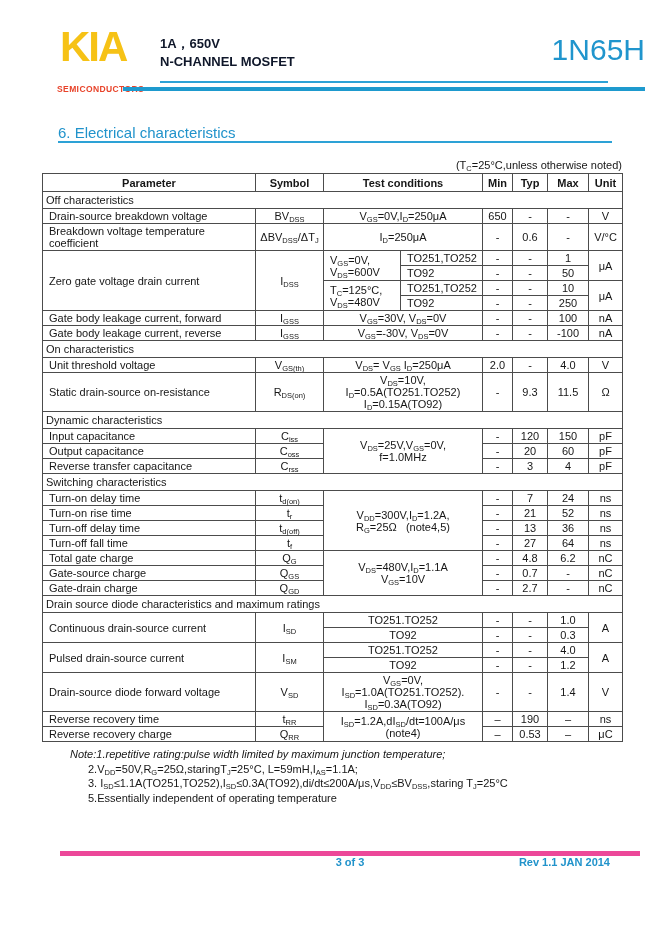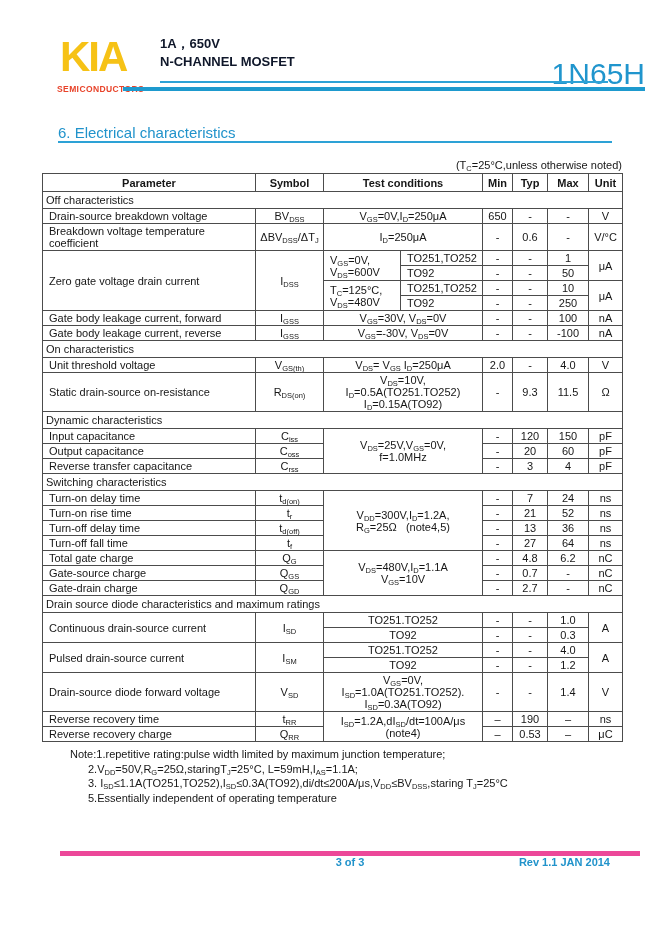--- a/index.html
+++ b/index.html
@@ -1,46 +1,46 @@
 <!DOCTYPE html>
 <html><head>
 <meta charset="utf-8">
 <style>
   html,body{margin:0;padding:0;background:#e8e8e8;}
   .page{position:relative;width:662px;height:936px;background:#ffffff;margin:0 auto;
         font-family:"Liberation Sans","DejaVu Sans",sans-serif;color:#161616;overflow:hidden;}
 
   
-  .logo{position:absolute;left:60px;top:33px;font-size:42px;font-weight:bold;
+  .logo{position:absolute;left:60px;top:23px;font-size:42px;font-weight:bold;
         color:#f6c216;letter-spacing:-2px;}
   .logo-sub{position:absolute;left:57px;top:84px;font-size:8.5px;font-weight:bold;
         color:#e8432a;letter-spacing:0.4px;}
   .subtitle{position:absolute;left:160px;top:35px;font-size:13px;font-weight:bold;
         color:#0f172a;line-height:18px;}
-  .part-number{position:absolute;right:17px;top:57px;font-size:30px;color:#2095cd;}
+  .part-number{position:absolute;right:17px;top:33px;font-size:30px;color:#2095cd;}
   .rule-thin{position:absolute;left:160px;top:81px;width:448px;height:2px;background:#2da2d6;}
   .rule-thick{position:absolute;left:123px;top:87px;width:522px;height:4px;background:#1e9ace;}
 
   
   .main{position:absolute;top:124px;left:0;width:662px;}
   .doc-title{margin-left:58px;width:554px;font-size:15px;color:#2193cb;
         border-bottom:2px solid #2da2d6;padding-bottom:0;}
   .cond-note{margin-top:16px;margin-right:40px;text-align:right;font-size:11px;}
 
   table{border-collapse:collapse;margin:2px 0 0 42px;width:580px;table-layout:fixed;border-radius:9px;}
   td,th{border:1px solid #4c4c4c;font-size:11px;line-height:12px;padding:1px 3px;
         text-align:center;vertical-align:middle;overflow:hidden;}
   th{font-weight:bold;height:15px;}
   td.p{text-align:left;padding-left:6px;}
   tr.sec td{text-align:left;height:14px;}
   sub{font-size:7.5px;line-height:0;vertical-align:-2px;}
 
   .notes{margin:5px 0 0 58px;font-size:11px;line-height:14.5px;}
   .notes div{padding-left:30px;}
-  .notes div:first-child{padding-left:12px;}
+  .notes div:first-child{padding-left:12px;font-style:italic;}
 
   .footer{position:absolute;left:60px;top:851px;width:580px;border-top:5px solid #ec4899;
         padding-top:0;font-size:11px;font-weight:bold;color:#2193cb;}
   .footer .page-num{position:absolute;left:0;right:0;text-align:center;}
   .footer .rev{position:absolute;right:30px;}
 </style>
 </head>
 <body>
 
 <div class="page">

